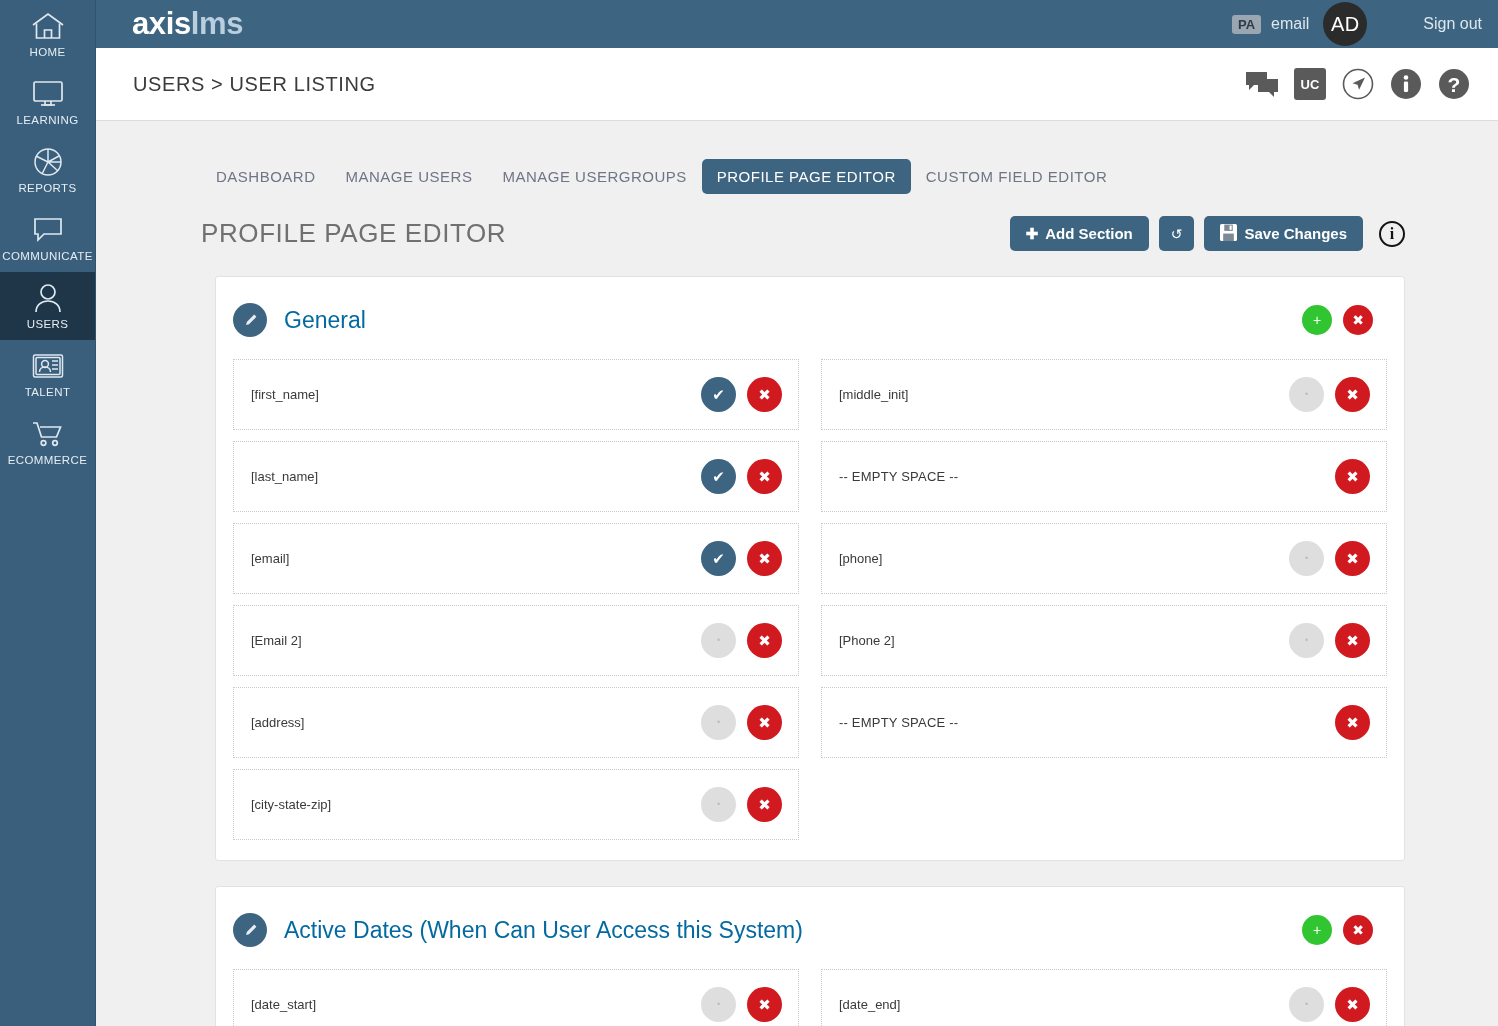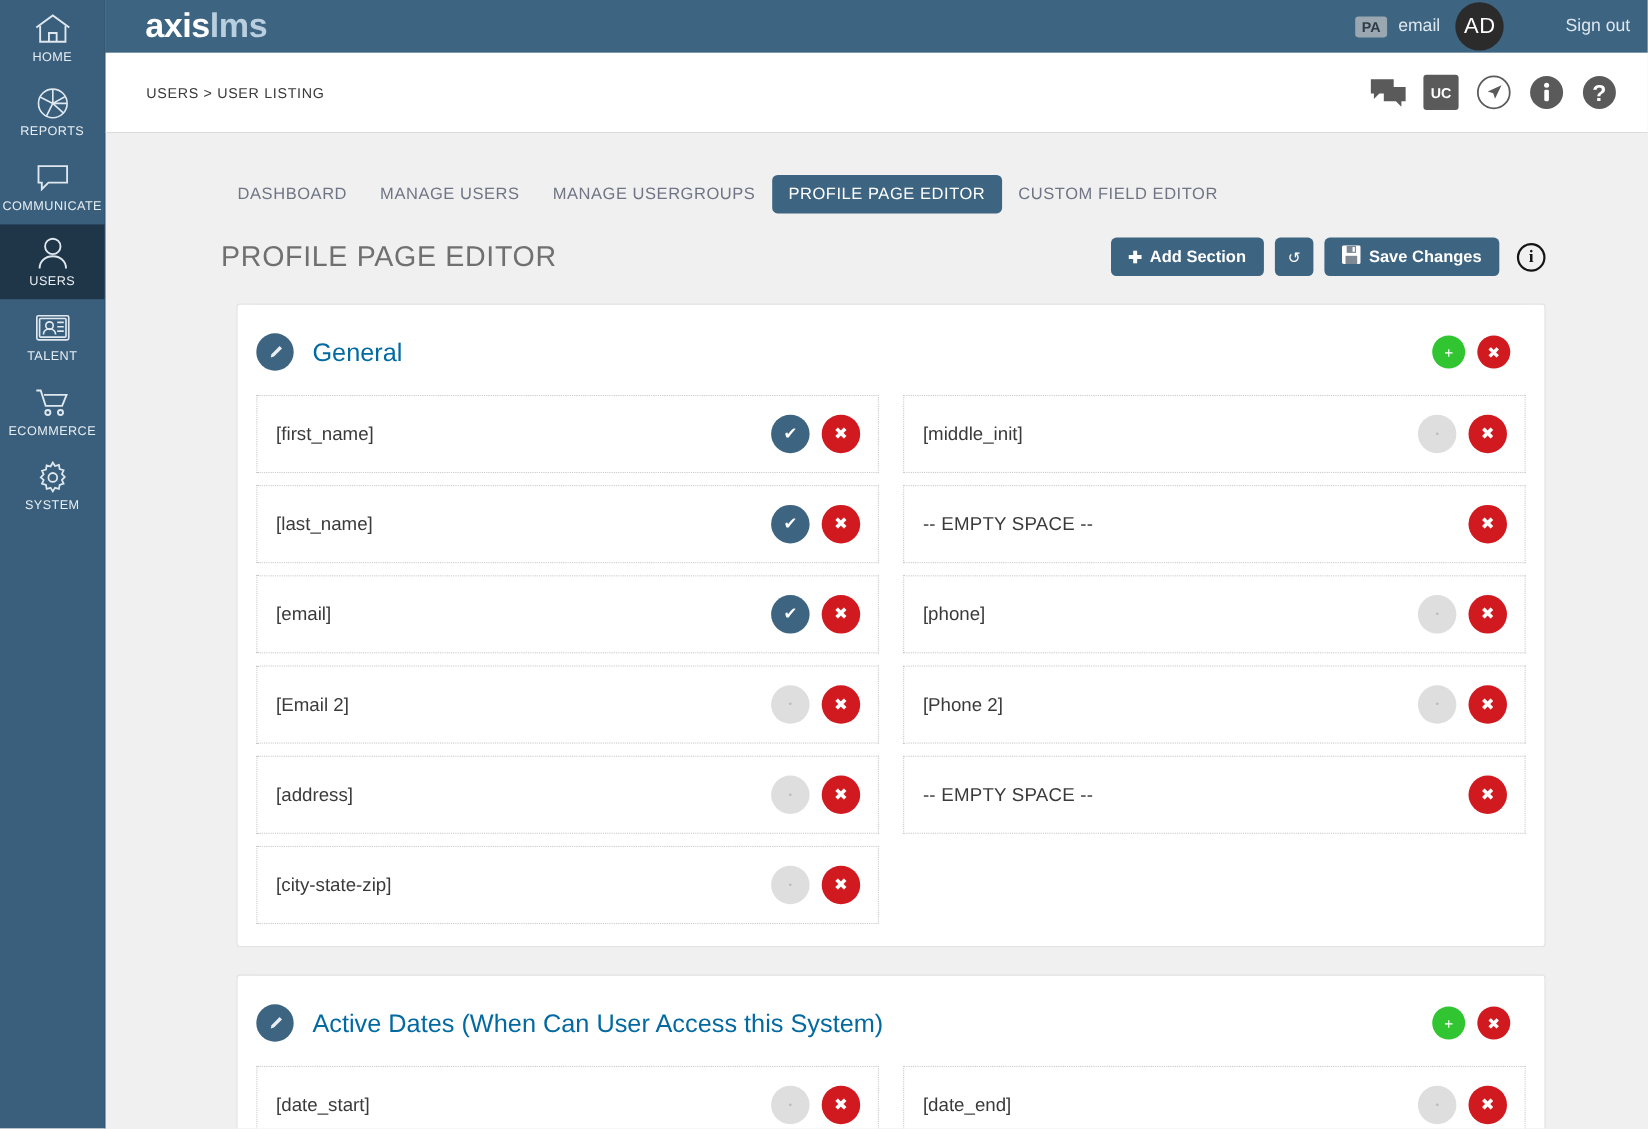--- a/index.html
+++ b/index.html
@@ -68,21 +68,21 @@
   
   .crumbbar {
     position: absolute; left: 96px; top: 48px;
     width: 1402px; height: 73px;
     background: #ffffff;
     border-bottom: 1px solid #dcdcdc;
     display: flex; align-items: center;
   }
   .crumb {
     margin-left: 37px;
-    font-size: 13px; color: #3b3b3b; letter-spacing: .6px;
+    font-size: 20px; color: #3b3b3b; letter-spacing: .6px;
   }
   .crumb .sep { color: #3b3b3b; }
   .crumb-icons {
     margin-left: auto; display: flex; align-items: center;
     gap: 16px; padding-right: 28px; color: #555;
   }
   .ci { cursor: pointer; display: flex; align-items: center; }
   .uc-box {
     width: 32px; height: 32px; background: #5a5a5a; color: #fff;
     border-radius: 3px; font-size: 13px; font-weight: bold;
@@ -167,21 +167,21 @@
     column-gap: 22px; row-gap: 11px;
     padding-top: 12px;
   }
   .field {
     border: 1px dotted #c9c9c9;
     background: #fff;
     height: 71px;
     display: flex; align-items: center;
     padding: 0 16px 0 17px;
   }
-  .field-label { font-size: 17px; color: #3a3a3a; }
+  .field-label { font-size: 13px; color: #3a3a3a; }
   .field-label.empty { color: #3a3a3a; letter-spacing: .2px; }
   .field-actions { margin-left: auto; display: flex; align-items: center; gap: 11px; }
   .cb {
     width: 35px; height: 35px; border-radius: 50%;
     display: flex; align-items: center; justify-content: center;
     color: #fff; font-size: 15px; cursor: pointer; border: none;
     font-family: inherit; line-height: 1;
   }
   .cb.on { background: #3d6480; }
   .cb.off { background: #dedede; color: #bcbcbc; font-size: 9px; }
@@ -199,20 +199,30 @@
           <svg width="34" height="30" viewBox="0 0 34 30" fill="none" stroke="#dfe8ef" stroke-width="1.7">
             <path d="M2 14 17 3l15 11"></path>
             <path d="M5.5 12.5V27h23V12.5"></path>
             <path d="M13.5 27v-8h7v8"></path>
           </svg>
         </span>
         <span class="side-label">HOME</span>
       </div>
       <div class="side-item">
         <span class="side-icon">
+          <svg width="32" height="28" viewBox="0 0 32 28" fill="none" stroke="#dfe8ef" stroke-width="1.7">
+            <rect x="2" y="2" width="28" height="19" rx="1.5"></rect>
+            <path d="M13 21v4h6v-4"></path>
+            <path d="M9 25h14"></path>
+          </svg>
+        </span>
+        <span class="side-label">LEARNING</span>
+      </div>
+      <div class="side-item">
+        <span class="side-icon">
           <svg width="30" height="30" viewBox="0 0 30 30" fill="none" stroke="#dfe8ef" stroke-width="1.5">
             <circle cx="15" cy="15" r="13"></circle>
             <path d="M15 15 15 2M15 15 26 9M15 15 28 15M15 15 25 24M15 15 9 27M15 15 3 9"></path>
           </svg>
         </span>
         <span class="side-label">REPORTS</span>
       </div>
       <div class="side-item">
         <span class="side-icon">
           <svg width="30" height="27" viewBox="0 0 30 27" fill="none" stroke="#dfe8ef" stroke-width="1.7">
@@ -244,29 +254,20 @@
       </div>
       <div class="side-item">
         <span class="side-icon">
           <svg width="32" height="28" viewBox="0 0 32 28" fill="none" stroke="#dfe8ef" stroke-width="1.7">
             <path d="M1 3h4l4.5 14h15l4-10H8"></path>
             <circle cx="11.5" cy="23" r="2.3"></circle>
             <circle cx="23" cy="23" r="2.3"></circle>
           </svg>
         </span>
         <span class="side-label">ECOMMERCE</span>
-      </div>
-      <div class="side-item">
-        <span class="side-icon">
-          <svg width="30" height="30" viewBox="0 0 30 30" fill="none" stroke="#dfe8ef" stroke-width="1.6">
-            <circle cx="15" cy="15" r="4"></circle>
-            <path d="M15 1.5l2 3.2 3.6-1 .6 3.7 3.6 1.1-1.5 3.4 2.6 2.7-2.6 2.7 1.5 3.4-3.6 1.1-.6 3.7-3.6-1-2 3.2-2-3.2-3.6 1-.6-3.7-3.6-1.1 1.5-3.4L4.1 15l2.6-2.7-1.5-3.4 3.6-1.1.6-3.7 3.6 1z"></path>
-          </svg>
-        </span>
-        <span class="side-label">SYSTEM</span>
       </div>
     </nav>
 
   <header class="topbar">
     <div class="brand">
       <span>axis</span><span class="lms">lms</span>
     </div>
     <div class="topbar-right">
       <span class="pa-badge">PA</span>
       <span class="admin-name">email</span>

